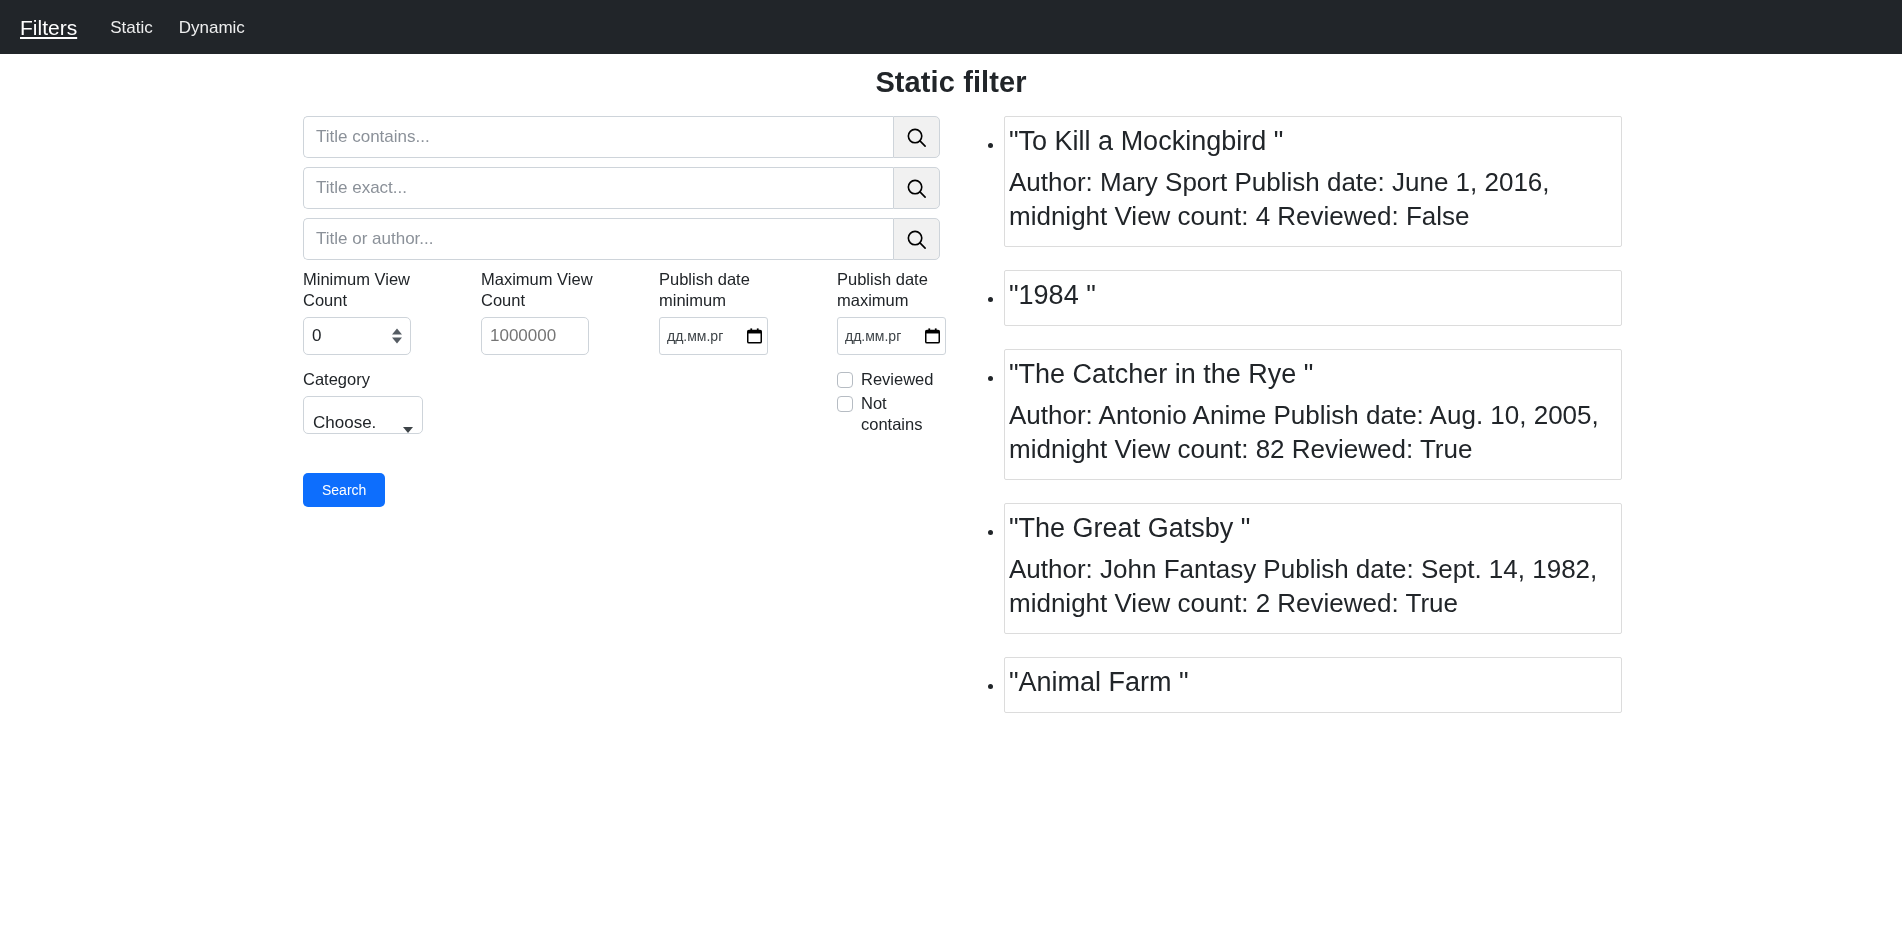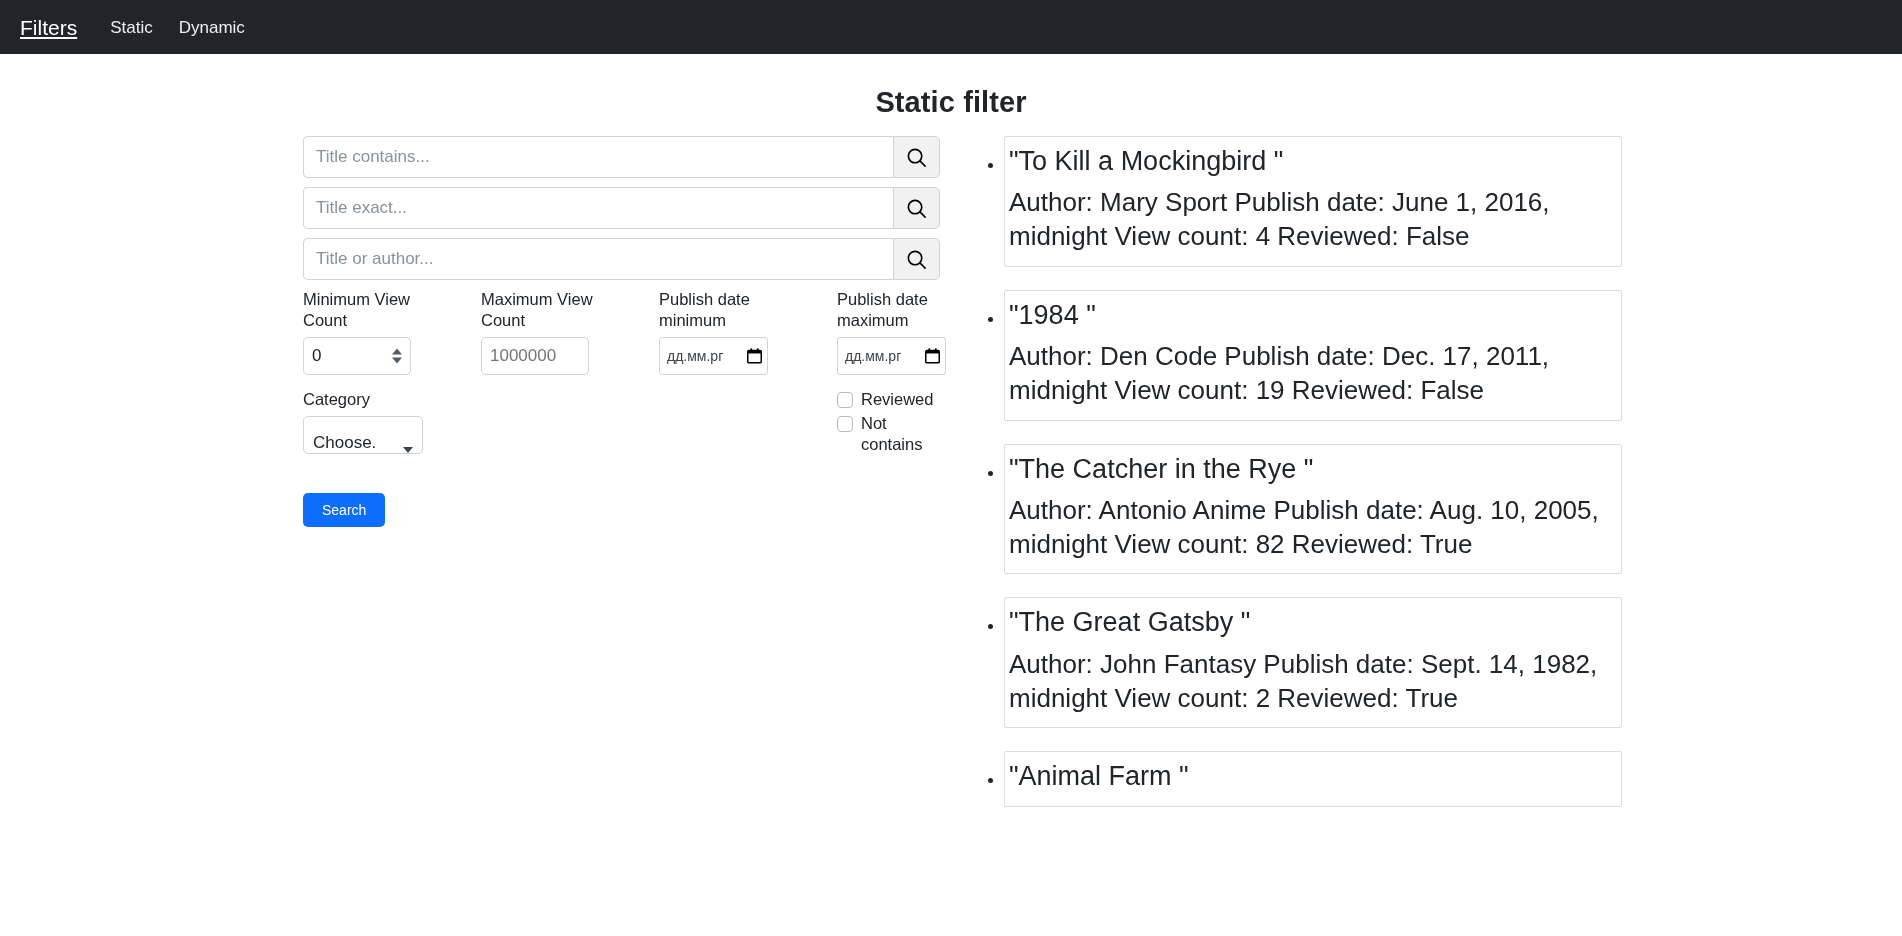--- a/index.html
+++ b/index.html
@@ -35,21 +35,21 @@
     margin-right: 26px;
     text-decoration: none;
     white-space: nowrap;
   }
 
   
   .page-title {
     text-align: center;
     font-size: 29px;
     font-weight: bold;
-    margin: 32px 0 0 0;
+    margin: 12px 0 0 0;
     letter-spacing: .1px;
   }
 
   .layout {
     display: flex;
     align-items: flex-start;
     padding: 0 0 0 0;
     margin-top: 17px;
   }
 
@@ -383,21 +383,20 @@
     <ul class="results">
       <li>
         <div class="book-card">
           <div class="book-title">"To Kill a Mockingbird "</div>
           <div class="book-meta">Author: Mary Sport Publish date: June 1, 2016, midnight View count: 4 Reviewed: False</div>
         </div>
       </li>
       <li>
         <div class="book-card">
           <div class="book-title">"1984 "</div>
-          <div class="book-meta">Author: Den Code Publish date: Dec. 17, 2011, midnight View count: 19 Reviewed: False</div>
         </div>
       </li>
       <li>
         <div class="book-card">
           <div class="book-title">"The Catcher in the Rye "</div>
           <div class="book-meta">Author: Antonio Anime Publish date: Aug. 10, 2005, midnight View count: 82 Reviewed: True</div>
         </div>
       </li>
       <li>
         <div class="book-card">

